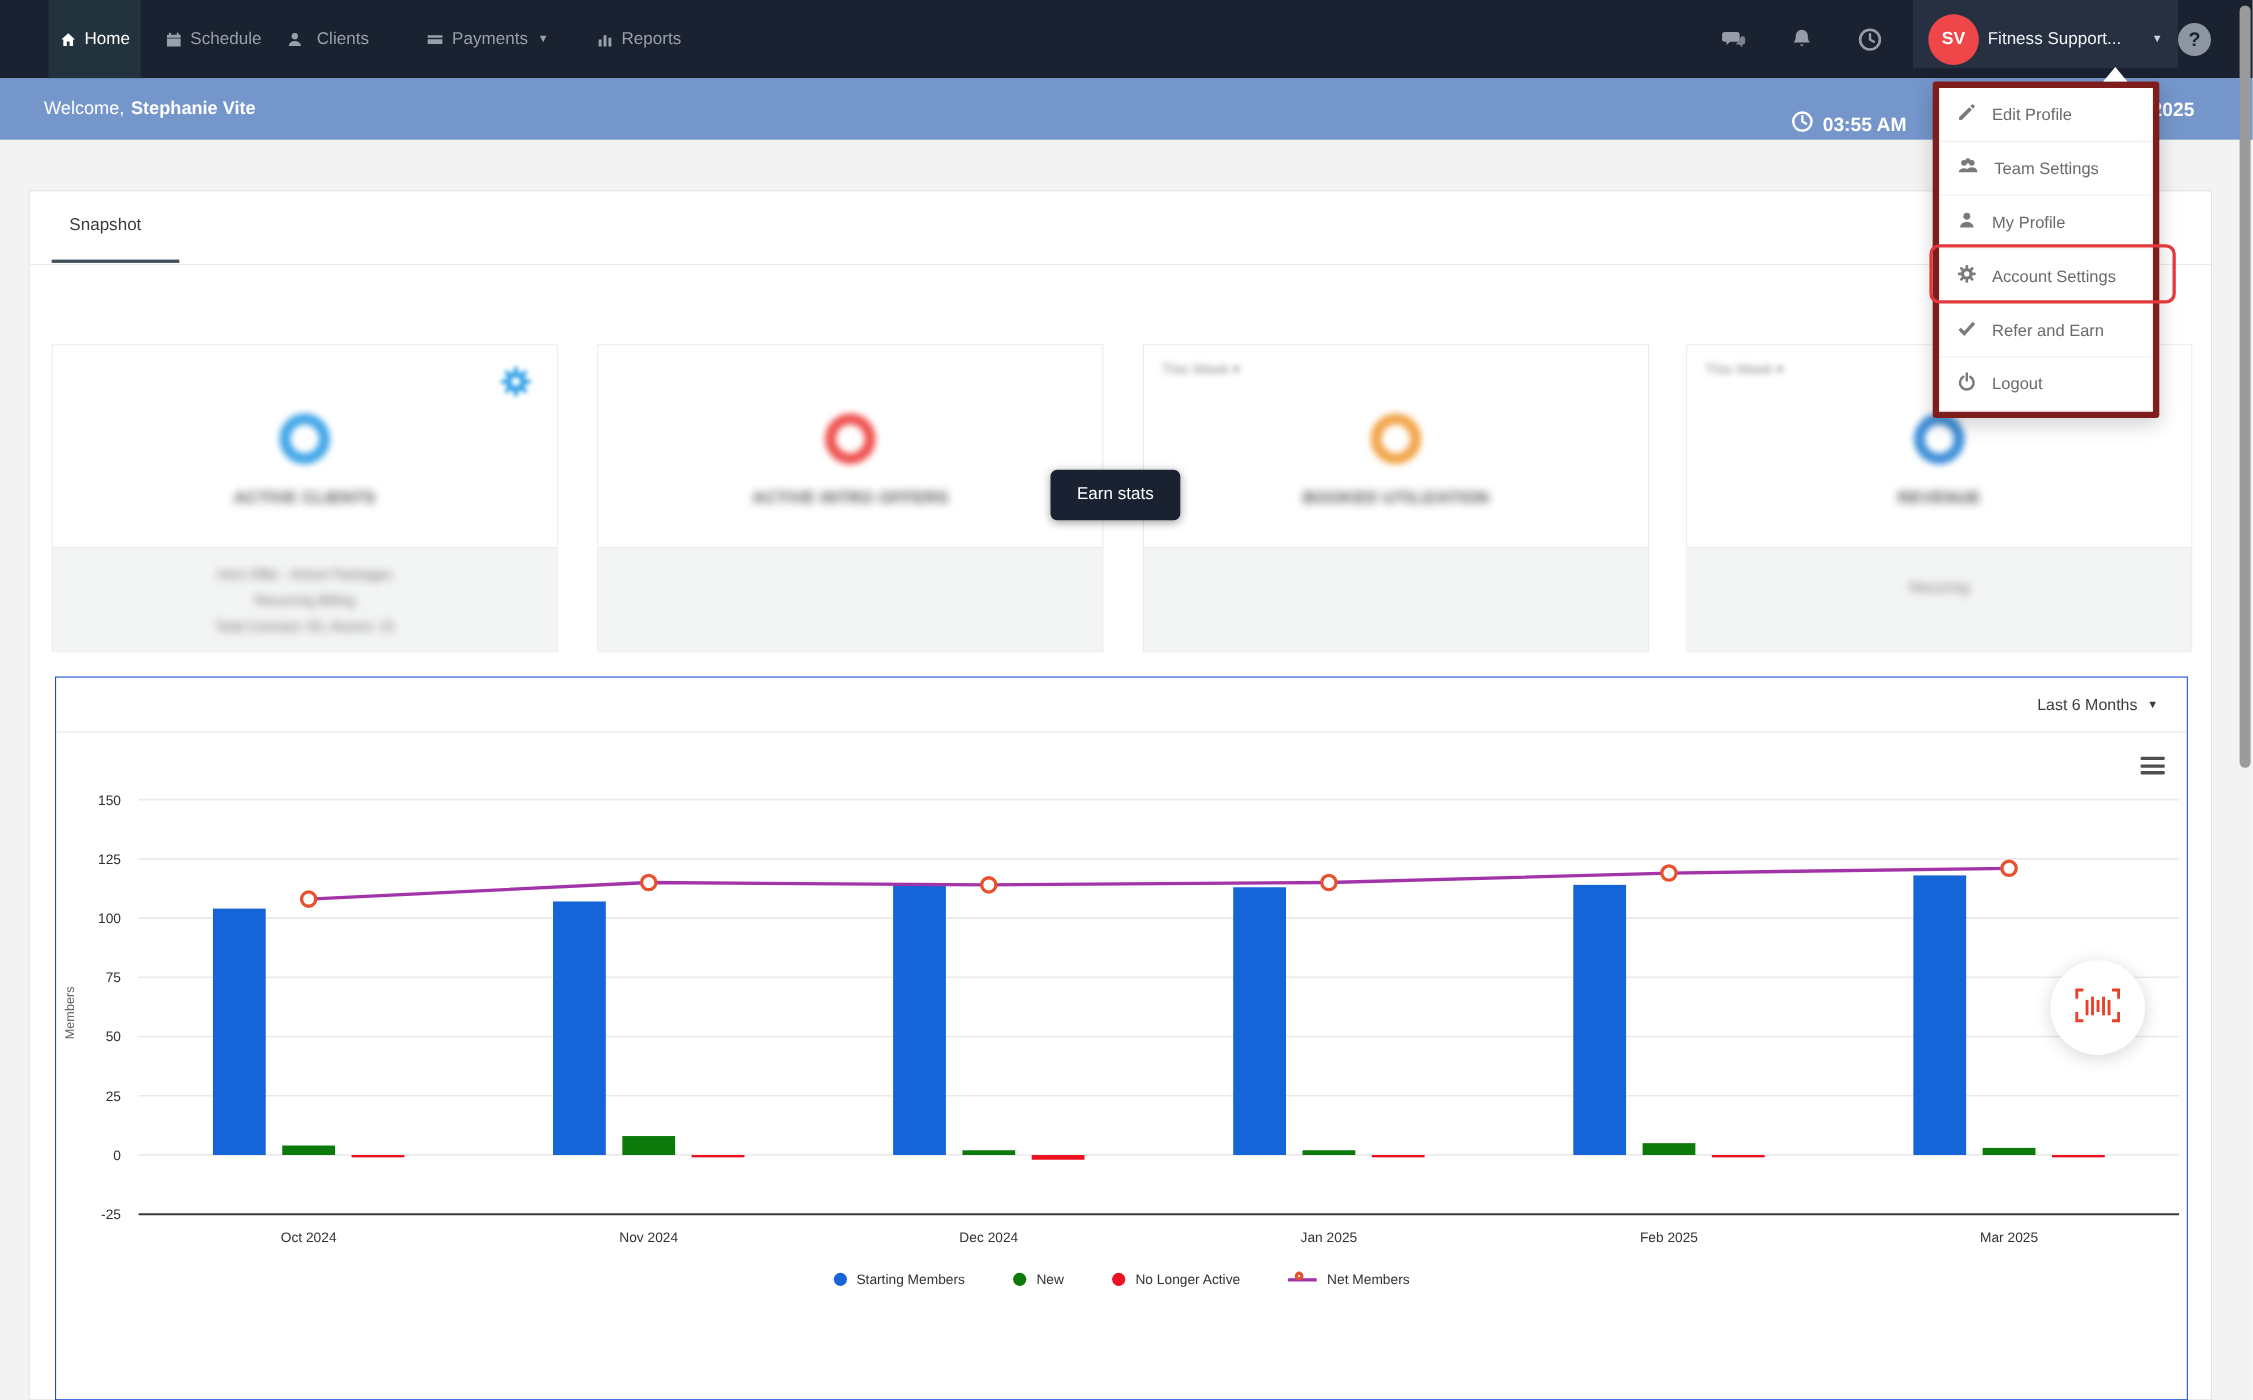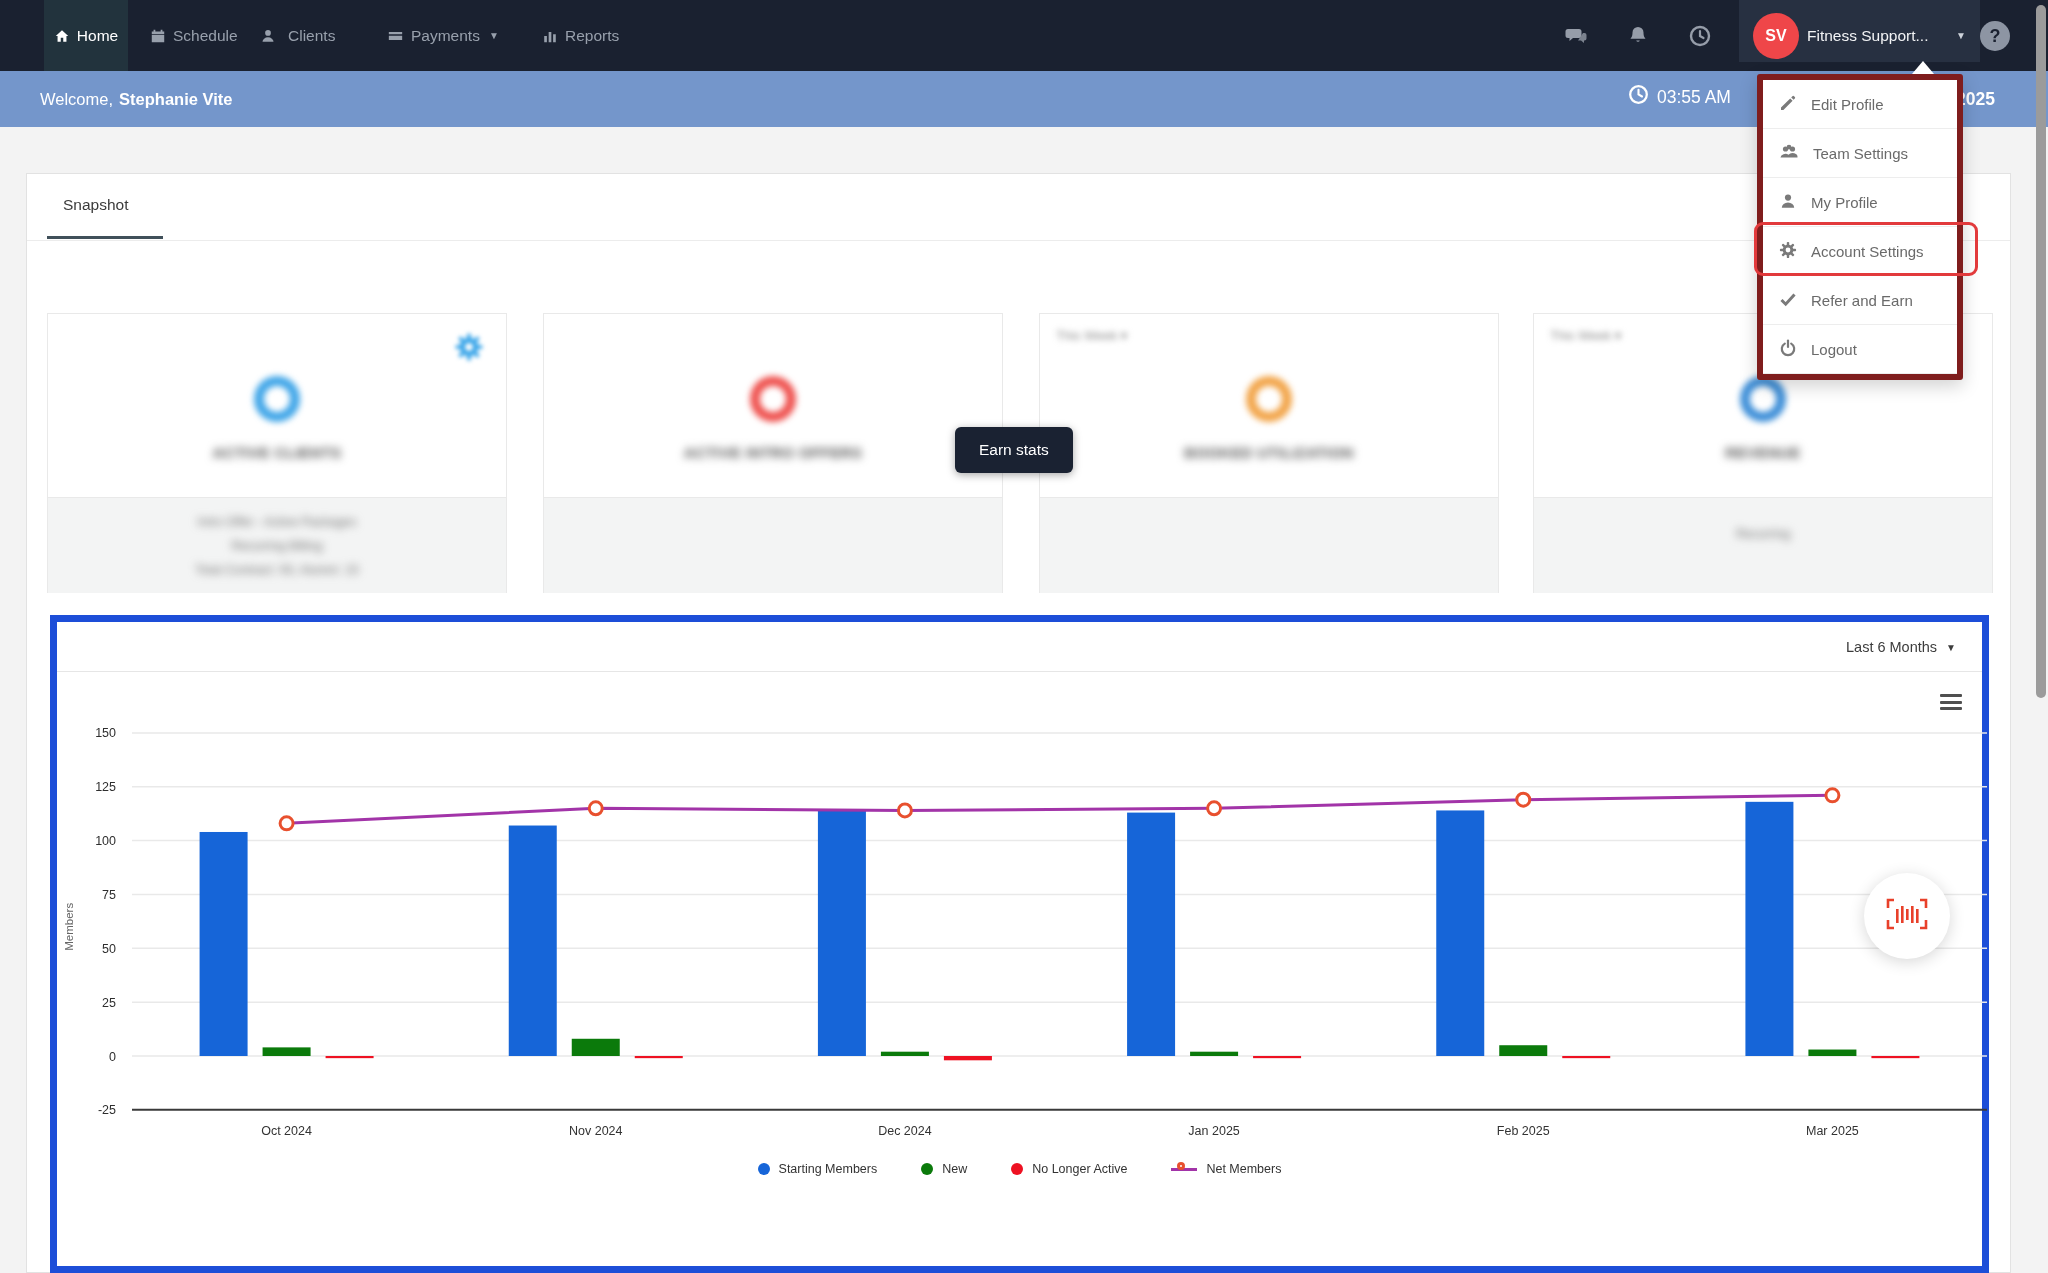--- a/index.html
+++ b/index.html
@@ -25,22 +25,22 @@
                 color:#cdd2da; font-size:10px; }
   .help-circle { position:absolute; left:1980px; top:21px; width:30px; height:30px; border-radius:50%;
                  background:#8d95a3; color:#1a2130; font-weight:bold; font-size:18px;
                  display:flex; align-items:center; justify-content:center; cursor:pointer; }
 
   
   .welcome-bar { position:absolute; left:0; top:71px; width:2048px; height:56px; background:#7496cb; z-index:30; }
   .welcome-text { position:absolute; left:40px; top:0; height:56px; display:flex; align-items:center;
                   color:#ffffff; font-size:16.5px; }
   .welcome-text b { margin-left:6px; }
-  .time-group { position:absolute; left:1628px; top:0; height:52px; display:flex; align-items:center; gap:8px;
-                color:#fff; font-weight:normal; font-size:17.5px; }
+  .time-group { position:absolute; left:1628px; top:16px; height:52px; display:flex; align-items:center; gap:8px;
+                color:#fff; font-weight:bold; font-size:17.5px; }
   .date-fragment { position:absolute; left:1956px; top:0; height:56px; display:flex; align-items:center;
                    color:#fff; font-weight:bold; font-size:17.5px; }
 
   
   .snapshot-panel { position:absolute; left:26px; top:173px; width:1985px; height:1100px;
                     background:#ffffff; border:1px solid #e2e2e2; }
   .tab-label { position:absolute; left:36px; top:22px; font-size:15.5px; color:#3b3b3b; cursor:pointer; }
   .tab-underline { position:absolute; left:20px; top:62px; width:116px; height:3px; background:#40505a; }
   .tab-divider { position:absolute; left:0; top:66px; width:100%; height:1px; background:#ececec; }
 
@@ -57,21 +57,21 @@
   .footer-lines { padding-top:12px; font-size:12.5px; color:#6f6f6f; line-height:24px; filter:blur(4px); }
   .footer-lines.single { padding-top:24px; }
 
   .show-stats-btn { position:absolute; left:955px; top:427px; height:46px; padding:0 24px;
                     background:#1a2232; color:#fff; font-size:15.5px; font-family:inherit;
                     border:none; border-radius:6px; cursor:pointer; z-index:50;
                     box-shadow:0 2px 8px rgba(0,0,0,.35); }
 
   
   .chart-panel { position:absolute; left:50px; top:615px; width:1939px; height:658px;
-                 background:#fff; border:7px solid #1d4ed8; }
+                 background:#fff; border:1px solid #1d4ed8; }
   .chart-header { position:relative; height:50px; border-bottom:1px solid #e6e6e6; }
   .range-selector { position:absolute; right:26px; top:0; height:50px; display:flex; align-items:center; gap:9px;
                     font-size:14.5px; color:#3c3c3c; cursor:pointer; }
   .range-caret { font-size:10px; color:#3c3c3c; }
   .chart-title { position:absolute; left:0; top:68px; width:100%; text-align:center;
                  font-weight:bold; font-size:16.5px; color:#242628; }
   .hamburger { position:absolute; right:20px; top:72px; width:22px; cursor:pointer; }
   .hamburger div { height:3px; background:#4f4f4f; margin-bottom:3.5px; border-radius:1px; }
   #chart-svg { position:absolute; left:0; top:85px; }
   .legend { position:absolute; left:0; top:540px; width:100%; display:flex; justify-content:center;

